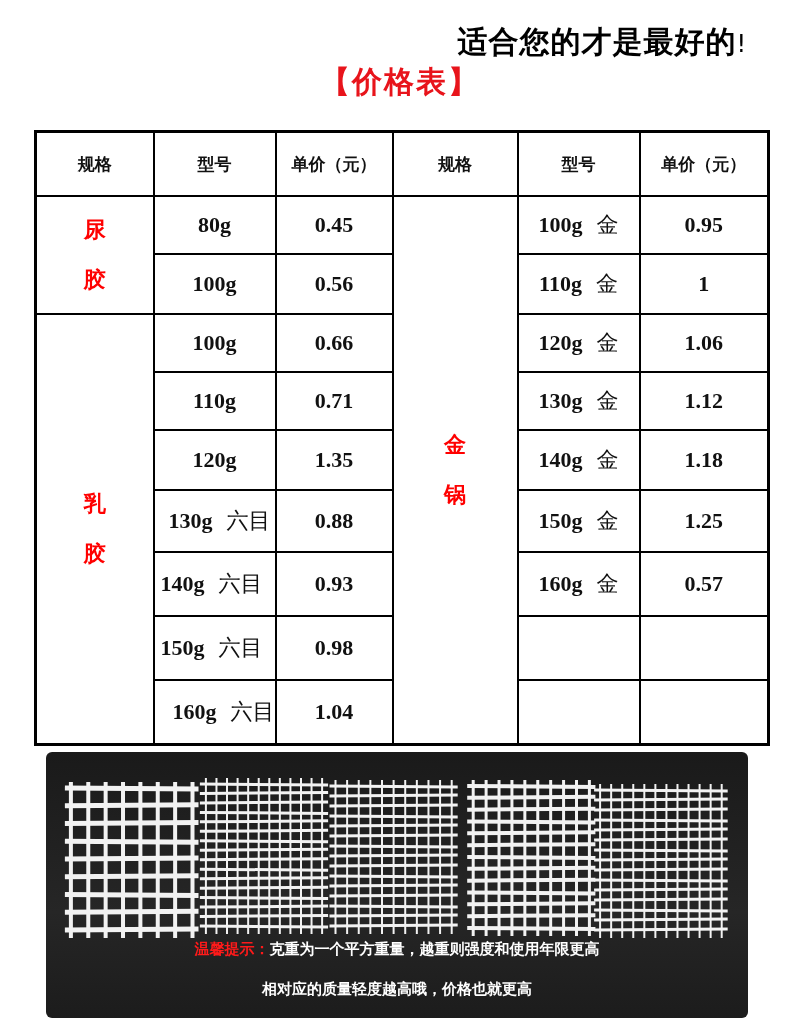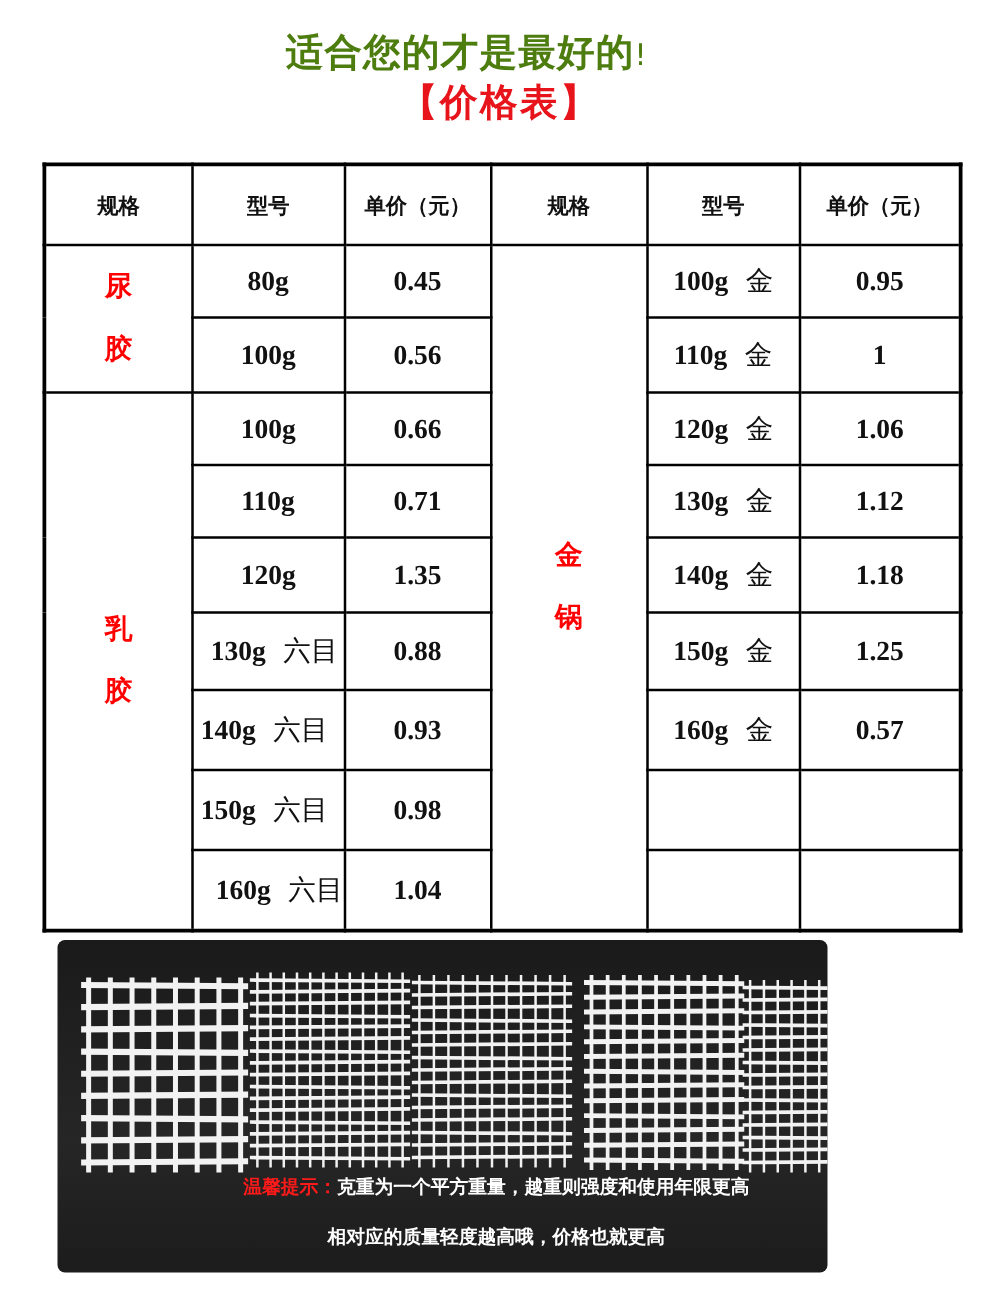--- a/index.html
+++ b/index.html
@@ -1,27 +1,27 @@
 <!DOCTYPE html>
 <html><head>
 <meta charset="utf-8">
 <style>
   html, body { margin:0; padding:0; background:#fff; }
   body { width:800px; height:1032px; position:relative; overflow:hidden; font-family:"DejaVu Sans", sans-serif; }
-  .title { position:absolute; left:0; width:747px; text-align:center; top:22px; font-size:30px; font-weight:bold; color:#4d7c0f; letter-spacing:1px; }
+  .title { position:absolute; left:0; width:747px; text-align:right; top:22px; font-size:30px; font-weight:bold; color:#000000; letter-spacing:1px; }
   .title .excl { font-weight:normal; font-size:24px; }
   .subtitle { position:absolute; left:0; width:800px; text-align:center; top:62px; font-size:30px; font-weight:bold; color:#e8141b; letter-spacing:2px; }
   table.price { position:absolute; left:34px; top:114px; width:733px; height:540px; border-collapse:collapse; border:3px solid #000; table-layout:fixed;margin-top:16px; }
   table.price td, table.price th { border:2px solid #000; text-align:center; vertical-align:middle; padding:0; }
   table.price th { font-family:"DejaVu Sans", sans-serif; font-weight:bold; font-size:17px; color:#111; height:62px; }
   table.price td { font-family:"Liberation Serif", serif; font-weight:bold; font-size:22px; color:#111; }
   td.cat { font-family:"DejaVu Sans", sans-serif !important; color:#f00 !important; font-size:22px !important; line-height:50px; }
   .cat span { display:block; }
   .suffix { font-weight:normal; margin-left:14px; font-family:"DejaVu Serif", serif; }
-  .mesh-panel { position:absolute; left:46px; top:752px; width:616px; height:266px; background:#1f1f1f; border-radius:6px; overflow:hidden;
+  .mesh-panel { position:absolute; left:46px; top:752px; width:702px; height:266px; background:#1f1f1f; border-radius:6px; overflow:hidden;
     background:linear-gradient(180deg,#1a1a1a 0%,#262626 60%,#1c1c1c 100%); }
   .tip { position:absolute; left:0; width:702px; text-align:center; font-family:"DejaVu Serif", serif; font-size:15px; color:#fff; font-weight:bold; }
   .tip .red { color:#ff1a1a; }
 </style>
 </head>
 <body>
 
 <div class="title"><span>适合您的才是最好的</span><span class="excl">!</span></div>
 <div class="subtitle">【价格表】</div>
 

